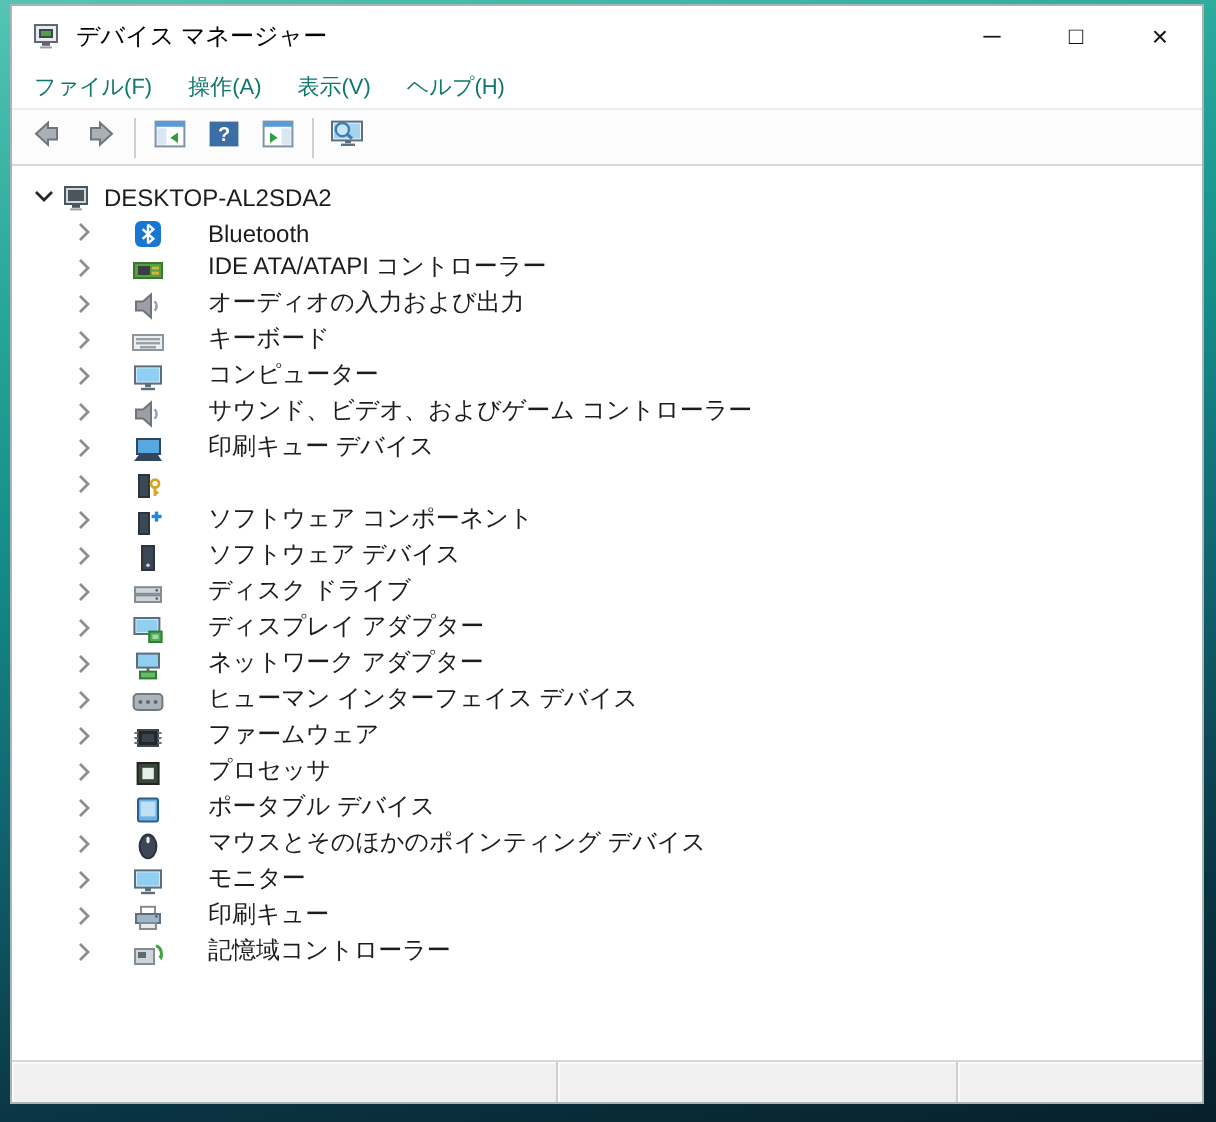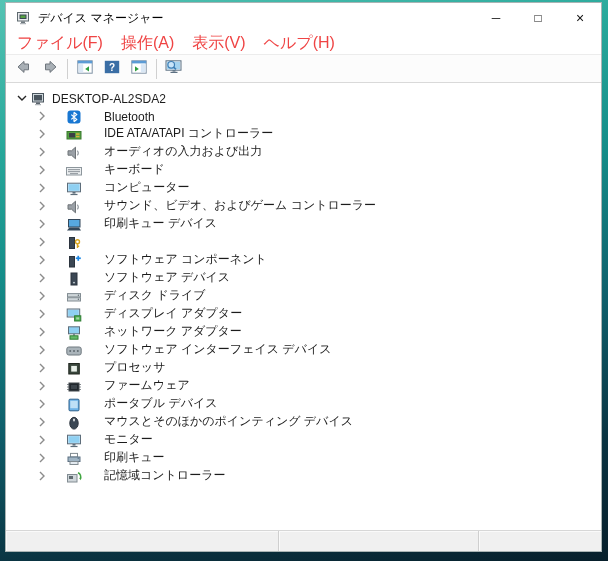--- a/index.html
+++ b/index.html
@@ -14,21 +14,21 @@
   .titlebar .appicon { margin-left:9px; width:16px; height:14px; flex:0 0 auto; }
   .titlebar .title { margin-left:7px; font-size:12px; color:#000; flex:1 1 auto;
     white-space:nowrap; overflow:hidden; }
   .winbtns { display:flex; height:100%; flex:0 0 auto; }
   .winbtn { width:42px; height:100%; display:flex; align-items:center; justify-content:center;
     font-size:12px; color:#111; background:transparent; border:none; cursor:default; }
   .winbtn.close { font-size:14px; }
   
   .menubar { height:22px; display:flex; align-items:center; background:#fff;
     border-bottom:1px solid #ececec; flex:0 0 auto; padding-left:2px; }
-  .menuitem { font-size:16px; color:#ef4444; padding:0 9px; height:100%;
+  .menuitem { font-size:11px; color:#0f766e; padding:0 9px; height:100%;
     display:flex; align-items:center; background:transparent; border:none; }
   
   .toolbar { height:28px; display:flex; align-items:center; background:#fcfcfc;
     border-bottom:1px solid #d9d9d9; flex:0 0 auto; padding-left:4px; gap:1px; }
   .tbtn { width:26px; height:24px; display:flex; align-items:center; justify-content:center;
     background:transparent; border:none; }
   .tsep { width:1px; height:20px; background:#d0d0d0; margin:0 3px; }
   
   .tree { flex:1 1 auto; background:#fff; overflow:hidden; padding-top:5px; }
   .trow { height:18px; display:flex; align-items:flex-end; font-size:12px; color:#1c1c1c;
@@ -344,50 +344,50 @@
             </svg>
           </span>
           <span class="dicon">
             <svg width="16" height="14" viewBox="0 0 16 14" xmlns="http://www.w3.org/2000/svg">
               <rect x="0.8" y="3" width="14.4" height="8" rx="2" fill="#aab4ba" stroke="#717a80"></rect>
               <circle cx="4.2" cy="7" r="1" fill="#5f6a70"></circle>
               <circle cx="8" cy="7" r="1" fill="#5f6a70"></circle>
               <circle cx="11.8" cy="7" r="1" fill="#5f6a70"></circle>
             </svg>
           </span>
-          <span class="tlabel">ソフトウェア インターフェイス デバイス</span>
-        </div>
-        <div class="trow depth1">
-          <span class="chev">
-            <svg width="16" height="16" viewBox="0 0 16 16" xmlns="http://www.w3.org/2000/svg">
-              <polyline points="6,4 10,8 6,12" fill="none" stroke="#8c8c8c" stroke-width="1.4"></polyline>
-            </svg>
-          </span>
-          <span class="dicon">
-            <svg width="16" height="14" viewBox="0 0 16 14" xmlns="http://www.w3.org/2000/svg">
-              <rect x="2.8" y="1.5" width="10.5" height="10.5" fill="#39463c" stroke="#20261f"></rect>
-              <rect x="5.2" y="3.9" width="5.7" height="5.7" fill="#e8efe8"></rect>
-            </svg>
-          </span>
-          <span class="tlabel">プロセッサ</span>
+          <span class="tlabel">ヒューマン インターフェイス デバイス</span>
         </div>
         <div class="trow depth1">
           <span class="chev">
             <svg width="16" height="16" viewBox="0 0 16 16" xmlns="http://www.w3.org/2000/svg">
               <polyline points="6,4 10,8 6,12" fill="none" stroke="#8c8c8c" stroke-width="1.4"></polyline>
             </svg>
           </span>
           <span class="dicon">
             <svg width="16" height="14" viewBox="0 0 16 14" xmlns="http://www.w3.org/2000/svg">
               <rect x="3" y="3" width="10" height="8" fill="#22282e" stroke="#43484d"></rect>
               <path d="M3 4.5 H1.2 M3 7 H1.2 M3 9.5 H1.2 M13 4.5 H14.8 M13 7 H14.8 M13 9.5 H14.8" stroke="#6a7075" stroke-width="1"></path>
               <rect x="5" y="5" width="6" height="4" fill="#3c444b"></rect>
             </svg>
           </span>
           <span class="tlabel">ファームウェア</span>
+        </div>
+        <div class="trow depth1">
+          <span class="chev">
+            <svg width="16" height="16" viewBox="0 0 16 16" xmlns="http://www.w3.org/2000/svg">
+              <polyline points="6,4 10,8 6,12" fill="none" stroke="#8c8c8c" stroke-width="1.4"></polyline>
+            </svg>
+          </span>
+          <span class="dicon">
+            <svg width="16" height="14" viewBox="0 0 16 14" xmlns="http://www.w3.org/2000/svg">
+              <rect x="2.8" y="1.5" width="10.5" height="10.5" fill="#39463c" stroke="#20261f"></rect>
+              <rect x="5.2" y="3.9" width="5.7" height="5.7" fill="#e8efe8"></rect>
+            </svg>
+          </span>
+          <span class="tlabel">プロセッサ</span>
         </div>
         <div class="trow depth1">
           <span class="chev">
             <svg width="16" height="16" viewBox="0 0 16 16" xmlns="http://www.w3.org/2000/svg">
               <polyline points="6,4 10,8 6,12" fill="none" stroke="#8c8c8c" stroke-width="1.4"></polyline>
             </svg>
           </span>
           <span class="dicon">
             <svg width="16" height="14" viewBox="0 0 16 14" xmlns="http://www.w3.org/2000/svg">
               <rect x="3" y="1.2" width="10" height="11.6" rx="1" fill="#6fb3e8" stroke="#2b5f8a"></rect>

